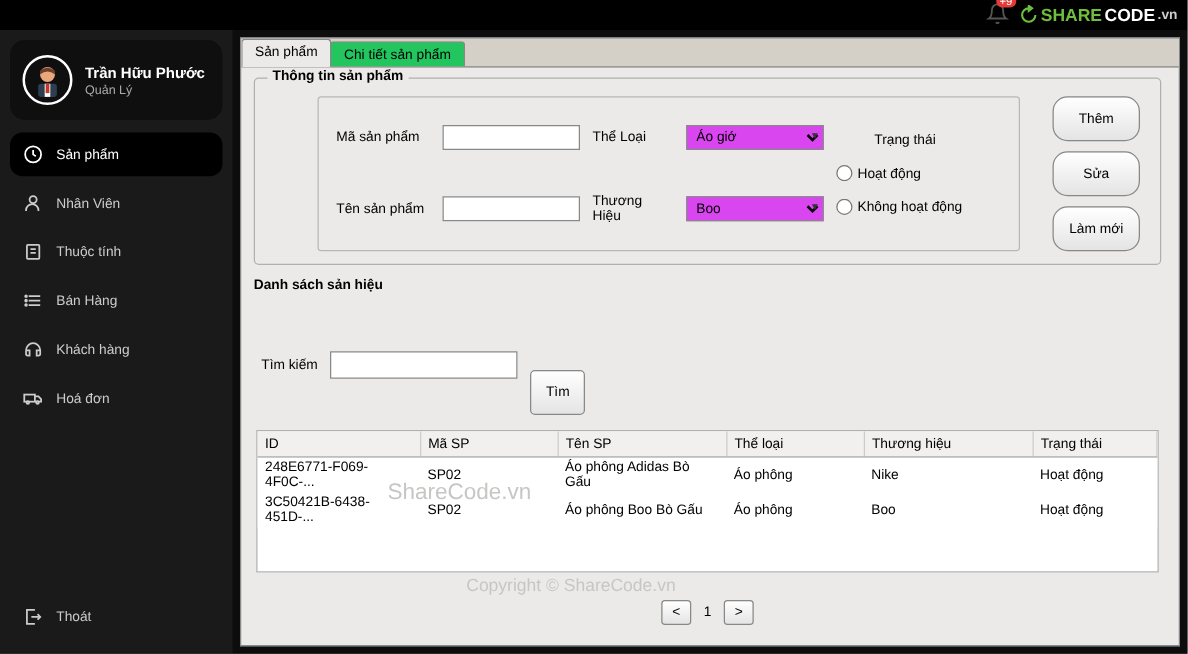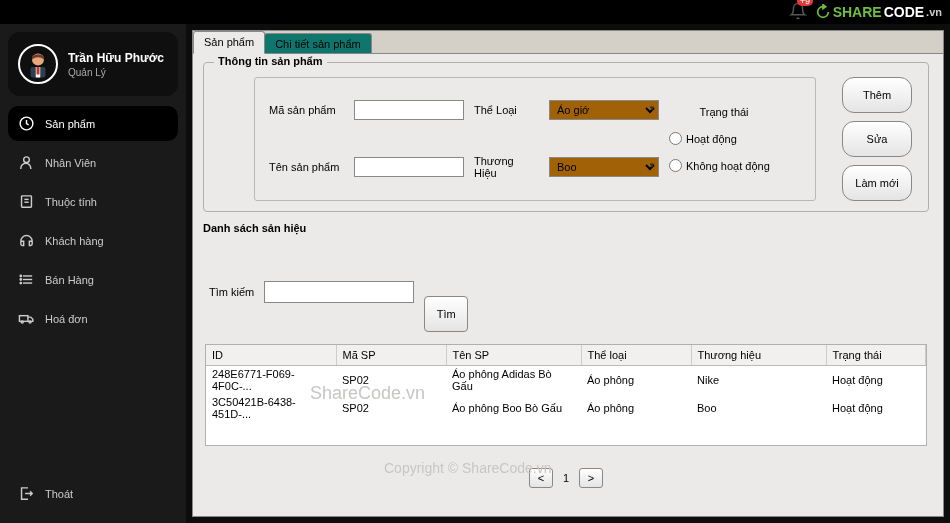--- a/index.html
+++ b/index.html
@@ -29,57 +29,57 @@
 
 .menu { flex: 1; }
 .menu-item { display: flex; align-items: center; gap: 10px; padding: 9px 10px; color: #ccc; border-radius: 10px; margin-bottom: 4px; cursor: pointer; }
 .menu-item.active { background: #000; color: #fff; }
 .menu-item svg { width: 17px; height: 17px; flex-shrink: 0; }
 .menu-exit { margin-top: auto; }
 
 
 .tabs-wrap { background: #eceae8; height: 100%; border: 1px solid #888; position: relative; }
 .tabstrip { display: flex; background: #d4d0c8; border-bottom: 1px solid #888; }
-.tab { padding: 4px 10px 3px; border: 1px solid #888; border-bottom: none; background: #0f766e; cursor: pointer; font-size: 11px; margin-right: -1px; margin-top: 2px; border-radius: 3px 3px 0 0; }
+.tab { padding: 4px 10px 3px; border: 1px solid #888; border-bottom: none; background: #22c55e; cursor: pointer; font-size: 11px; margin-right: -1px; margin-top: 2px; border-radius: 3px 3px 0 0; }
 .tab.active { background: #eceae8; position: relative; z-index: 2; border-bottom: 1px solid #eceae8; margin-bottom: -1px; margin-top: 0; }
 .tab-content { padding: 6px 10px 6px 6px; position: relative; }
 
 
 .fieldset { border: 1px solid #b0b0b0; border-radius: 4px; margin: 2px 4px 10px; position: relative; padding: 14px 10px 10px; background: #eceae8; }
 .fieldset-legend { position: absolute; top: -8px; left: 10px; background: #eceae8; padding: 0 4px; font-weight: bold; font-size: 11px; }
 .form-area { display: flex; gap: 20px; padding-left: 40px; }
 .form-left { flex: 1; border: 1px solid #b8b8b8; border-radius: 3px; padding: 18px 14px; display: grid; grid-template-columns: 75px 110px 65px 110px 110px; gap: 28px 10px; align-items: center; }
 .form-left label { font-size: 11px; }
 .form-left input[type=text], .form-left select { width: 100%; height: 20px; border: 1px solid #888; font-size: 11px; padding: 0 3px; }
-.form-left select { background: #a16207; }
+.form-left select { background: #d946ef; }
 .dd { position: relative; }
 .dd::after { content: "▼"; position: absolute; right: 3px; top: 4px; font-size: 8px; pointer-events: none; color: #333; }
 .radio-col { display: flex; flex-direction: column; gap: 14px; }
 .radio-row { display: flex; align-items: center; gap: 4px; }
 .status-label { font-weight: normal; }
 .form-buttons { display: flex; flex-direction: column; gap: 8px; justify-content: center; padding: 0 6px; }
 .winbtn { width: 70px; height: 36px; background: linear-gradient(#fff,#e4e4e4); border: 1px solid #888; border-radius: 12px; font-size: 11px; cursor: pointer; }
 
 .section-title { font-weight: bold; margin: 6px 0 6px 4px; }
 .search-row { display: flex; align-items: center; gap: 10px; padding: 12px 10px; }
 .search-row input { width: 150px; height: 22px; border: 1px solid #888; padding: 0 4px; }
 
 
-.table-wrap { margin: 0 6px; border: 1px solid #b0b0b0; background: #fff; height: 102px; overflow: hidden; }
+.table-wrap { margin: 0 6px; border: 1px solid #b0b0b0; background: #fff; height: 114px; overflow: hidden; }
 table { width: 100%; border-collapse: collapse; font-size: 11px; }
 th { background: #f2f0ee; text-align: left; padding: 4px 6px; border-right: 1px solid #ccc; border-bottom: 1px solid #bbb; font-weight: normal; }
 td { padding: 2px 6px; }
 tr.odd { background: #fff; }
 tr.even { background: #f3f3f3; }
 
 .paginator { display: flex; justify-content: center; align-items: center; gap: 10px; margin-top: 22px; }
 .pagebtn { width: 24px; height: 20px; border: 1px solid #888; border-radius: 3px; background: linear-gradient(#fff,#e4e4e4); cursor: pointer; font-size: 11px; }
 
 .watermark1 { position: absolute; left: 310px; top: 383px; color: #c8c6c4; font-size: 18px; pointer-events: none; }
-.watermark2 { position: absolute; left: 384px; top: 460px; color: #c8c6c4; font-size: 14px; pointer-events: none; }
+.watermark2 { position: absolute; left: 373px; top: 460px; color: #c8c6c4; font-size: 14px; pointer-events: none; }
 
 .logo-circle { display: inline-flex; align-items: center; justify-content: center; }
 </style>
 </head>
 <body>
 
 <div class="header">
   <div class="header-icon-wrap">
     <span class="header-badge">+9</span>
     <svg width="18" height="18" viewBox="0 0 24 24" fill="none" stroke="#555" stroke-width="2">
@@ -135,35 +135,35 @@
       <div class="menu-item">
         <svg viewBox="0 0 24 24" fill="none" stroke="currentColor" stroke-width="2">
             <rect x="5" y="4" width="14" height="16" rx="1"></rect>
             <line x1="9" y1="9" x2="15" y2="9"></line>
             <line x1="9" y1="13" x2="15" y2="13"></line>
           </svg>
         <span>Thuộc tính</span>
       </div>
       <div class="menu-item">
         <svg viewBox="0 0 24 24" fill="none" stroke="currentColor" stroke-width="2">
-            <path d="M4 13a8 8 0 0116 0v4a2 2 0 01-2 2h-2v-6h4"></path>
-            <path d="M4 13v4a2 2 0 002 2h2v-6H4"></path>
-          </svg>
-        <span>Khách hàng</span>
-      </div>
-      <div class="menu-item">
-        <svg viewBox="0 0 24 24" fill="none" stroke="currentColor" stroke-width="2">
             <line x1="7" y1="7" x2="20" y2="7"></line>
             <line x1="7" y1="12" x2="20" y2="12"></line>
             <line x1="7" y1="17" x2="20" y2="17"></line>
             <circle cx="4" cy="7" r="1"></circle>
             <circle cx="4" cy="12" r="1"></circle>
             <circle cx="4" cy="17" r="1"></circle>
           </svg>
         <span>Bán Hàng</span>
+      </div>
+      <div class="menu-item">
+        <svg viewBox="0 0 24 24" fill="none" stroke="currentColor" stroke-width="2">
+            <path d="M4 13a8 8 0 0116 0v4a2 2 0 01-2 2h-2v-6h4"></path>
+            <path d="M4 13v4a2 2 0 002 2h2v-6H4"></path>
+          </svg>
+        <span>Khách hàng</span>
       </div>
       <div class="menu-item">
         <svg viewBox="0 0 24 24" fill="none" stroke="currentColor" stroke-width="2">
             <rect x="2" y="8" width="12" height="8"></rect>
             <path d="M14 10h4l3 3v3h-7"></path>
             <circle cx="6" cy="17" r="1.5"></circle>
             <circle cx="17" cy="17" r="1.5"></circle>
           </svg>
         <span>Hoá đơn</span>
       </div>

